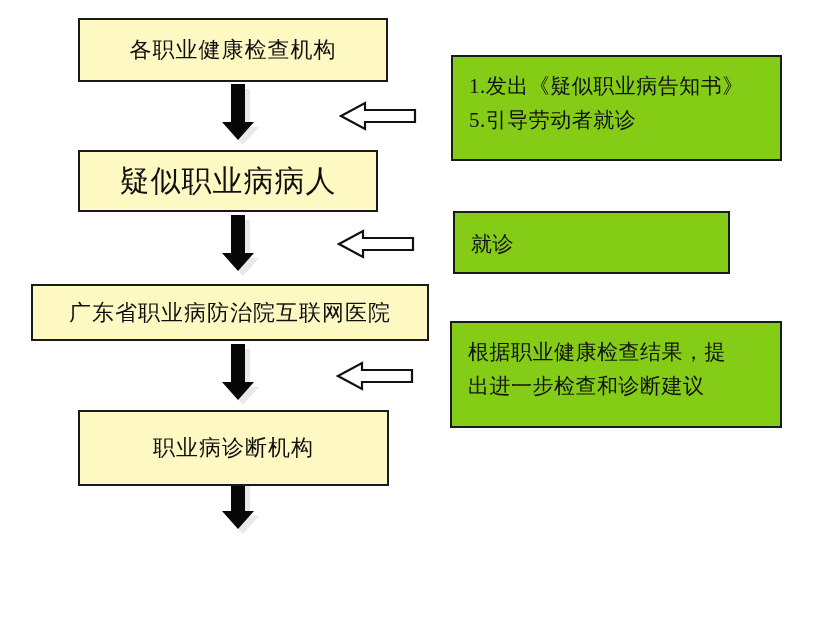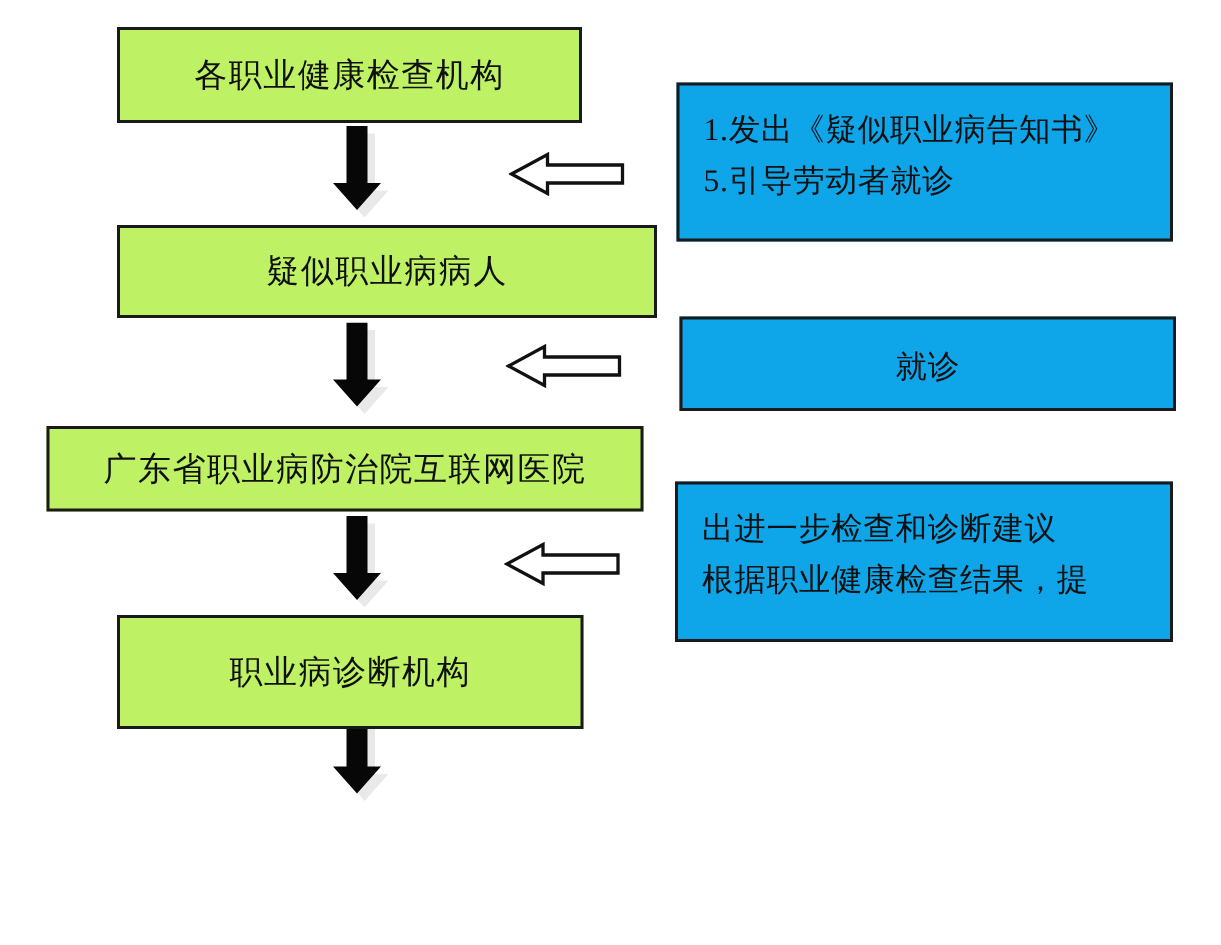--- a/index.html
+++ b/index.html
@@ -14,56 +14,56 @@
     background: #ffffff;
     overflow: hidden;
     font-family: "Liberation Serif", "DejaVu Serif", serif;
   }
 
   
   .box {
     position: absolute;
     box-sizing: border-box;
     border: 2px solid #1a1a1a;
-    background: #bef264;
+    background: #fef9c3;
     display: flex;
     align-items: center;
     justify-content: center;
     color: #101010;
     letter-spacing: 1px;
     z-index: 3;
   }
   .box .label {
     display: block;
     white-space: nowrap;
   }
 
   
   #box-inspection      { left: 78px;  top: 18px;  width: 310px; height: 64px;  font-size: 22px; }
-  #box-suspected       { left: 78px;  top: 150px; width: 360px; height: 62px;  font-size: 22px; }
+  #box-suspected       { left: 78px;  top: 150px; width: 300px; height: 62px;  font-size: 30px; }
   #box-hospital        { left: 31px;  top: 284px; width: 398px; height: 57px;  font-size: 22px; justify-content: center; }
   #box-diagnosis-org   { left: 78px;  top: 410px; width: 311px; height: 76px;  font-size: 22px; }
   #box-enter-procedure { left: 74px;  top: 537px; width: 315px; height: 62px;  font-size: 22px; }
 
   
   .note {
     position: absolute;
     box-sizing: border-box;
     border: 2px solid #1a1a1a;
-    background: #0ea5e9;
+    background: #84cc16;
     color: #101010;
     padding: 12px 16px 10px 16px;
     z-index: 3;
     font-size: 21px;
     line-height: 1.62;
     letter-spacing: 0.5px;
   }
   .note .line { display: block; white-space: nowrap; }
   #note-notice   { left: 451px; top: 55px;  width: 331px; height: 106px; }
-  #note-visit    { left: 453px; top: 211px; width: 331px; height: 63px; padding-top: 14px; text-align: center; }
+  #note-visit    { left: 453px; top: 211px; width: 277px; height: 63px; padding-top: 14px; }
   #note-advice   { left: 450px; top: 321px; width: 332px; height: 107px; }
 
   
   .varrow {
     position: absolute;
     width: 46px;
     height: 64px;
     z-index: 2;
   }
   .varrow svg { display: block; }
@@ -166,17 +166,17 @@
   <div class="note" id="note-notice">
     <span class="line">1.发出《疑似职业病告知书》</span>
     <span class="line">5.引导劳动者就诊</span>
   </div>
 
   <div class="note" id="note-visit">
     <span class="line">就诊</span>
   </div>
 
   <div class="note" id="note-advice">
+    <span class="line">根据职业健康检查结果，提</span>
     <span class="line">出进一步检查和诊断建议</span>
-    <span class="line">根据职业健康检查结果，提</span>
   </div>
 
 </div>
 
 </body></html>

